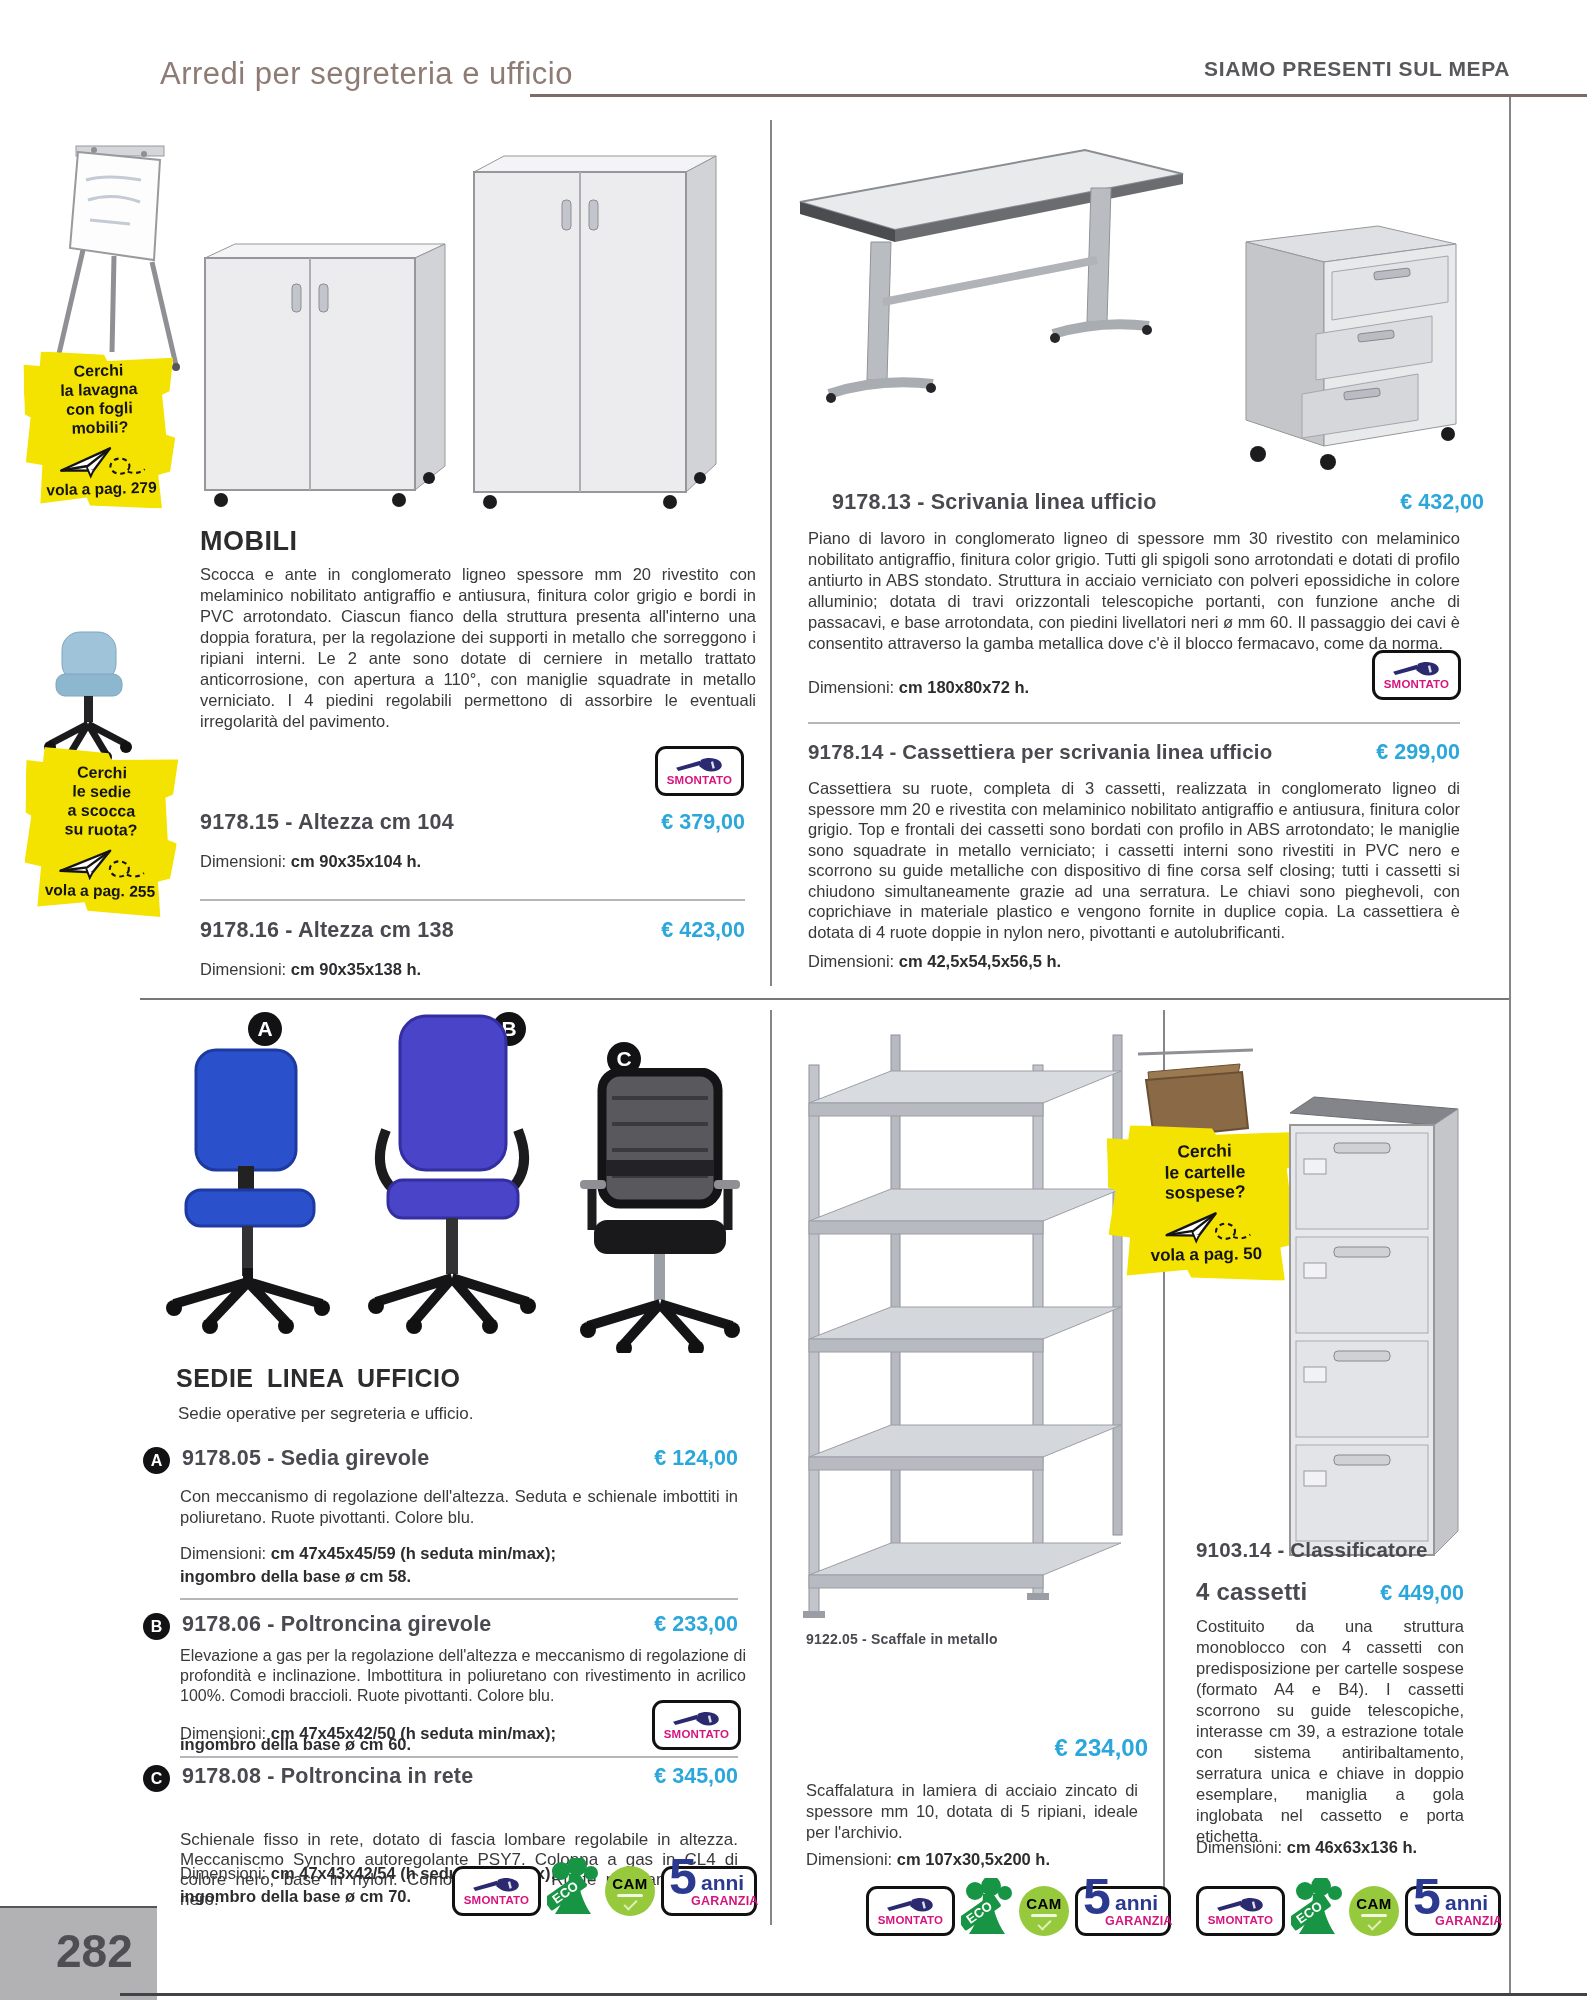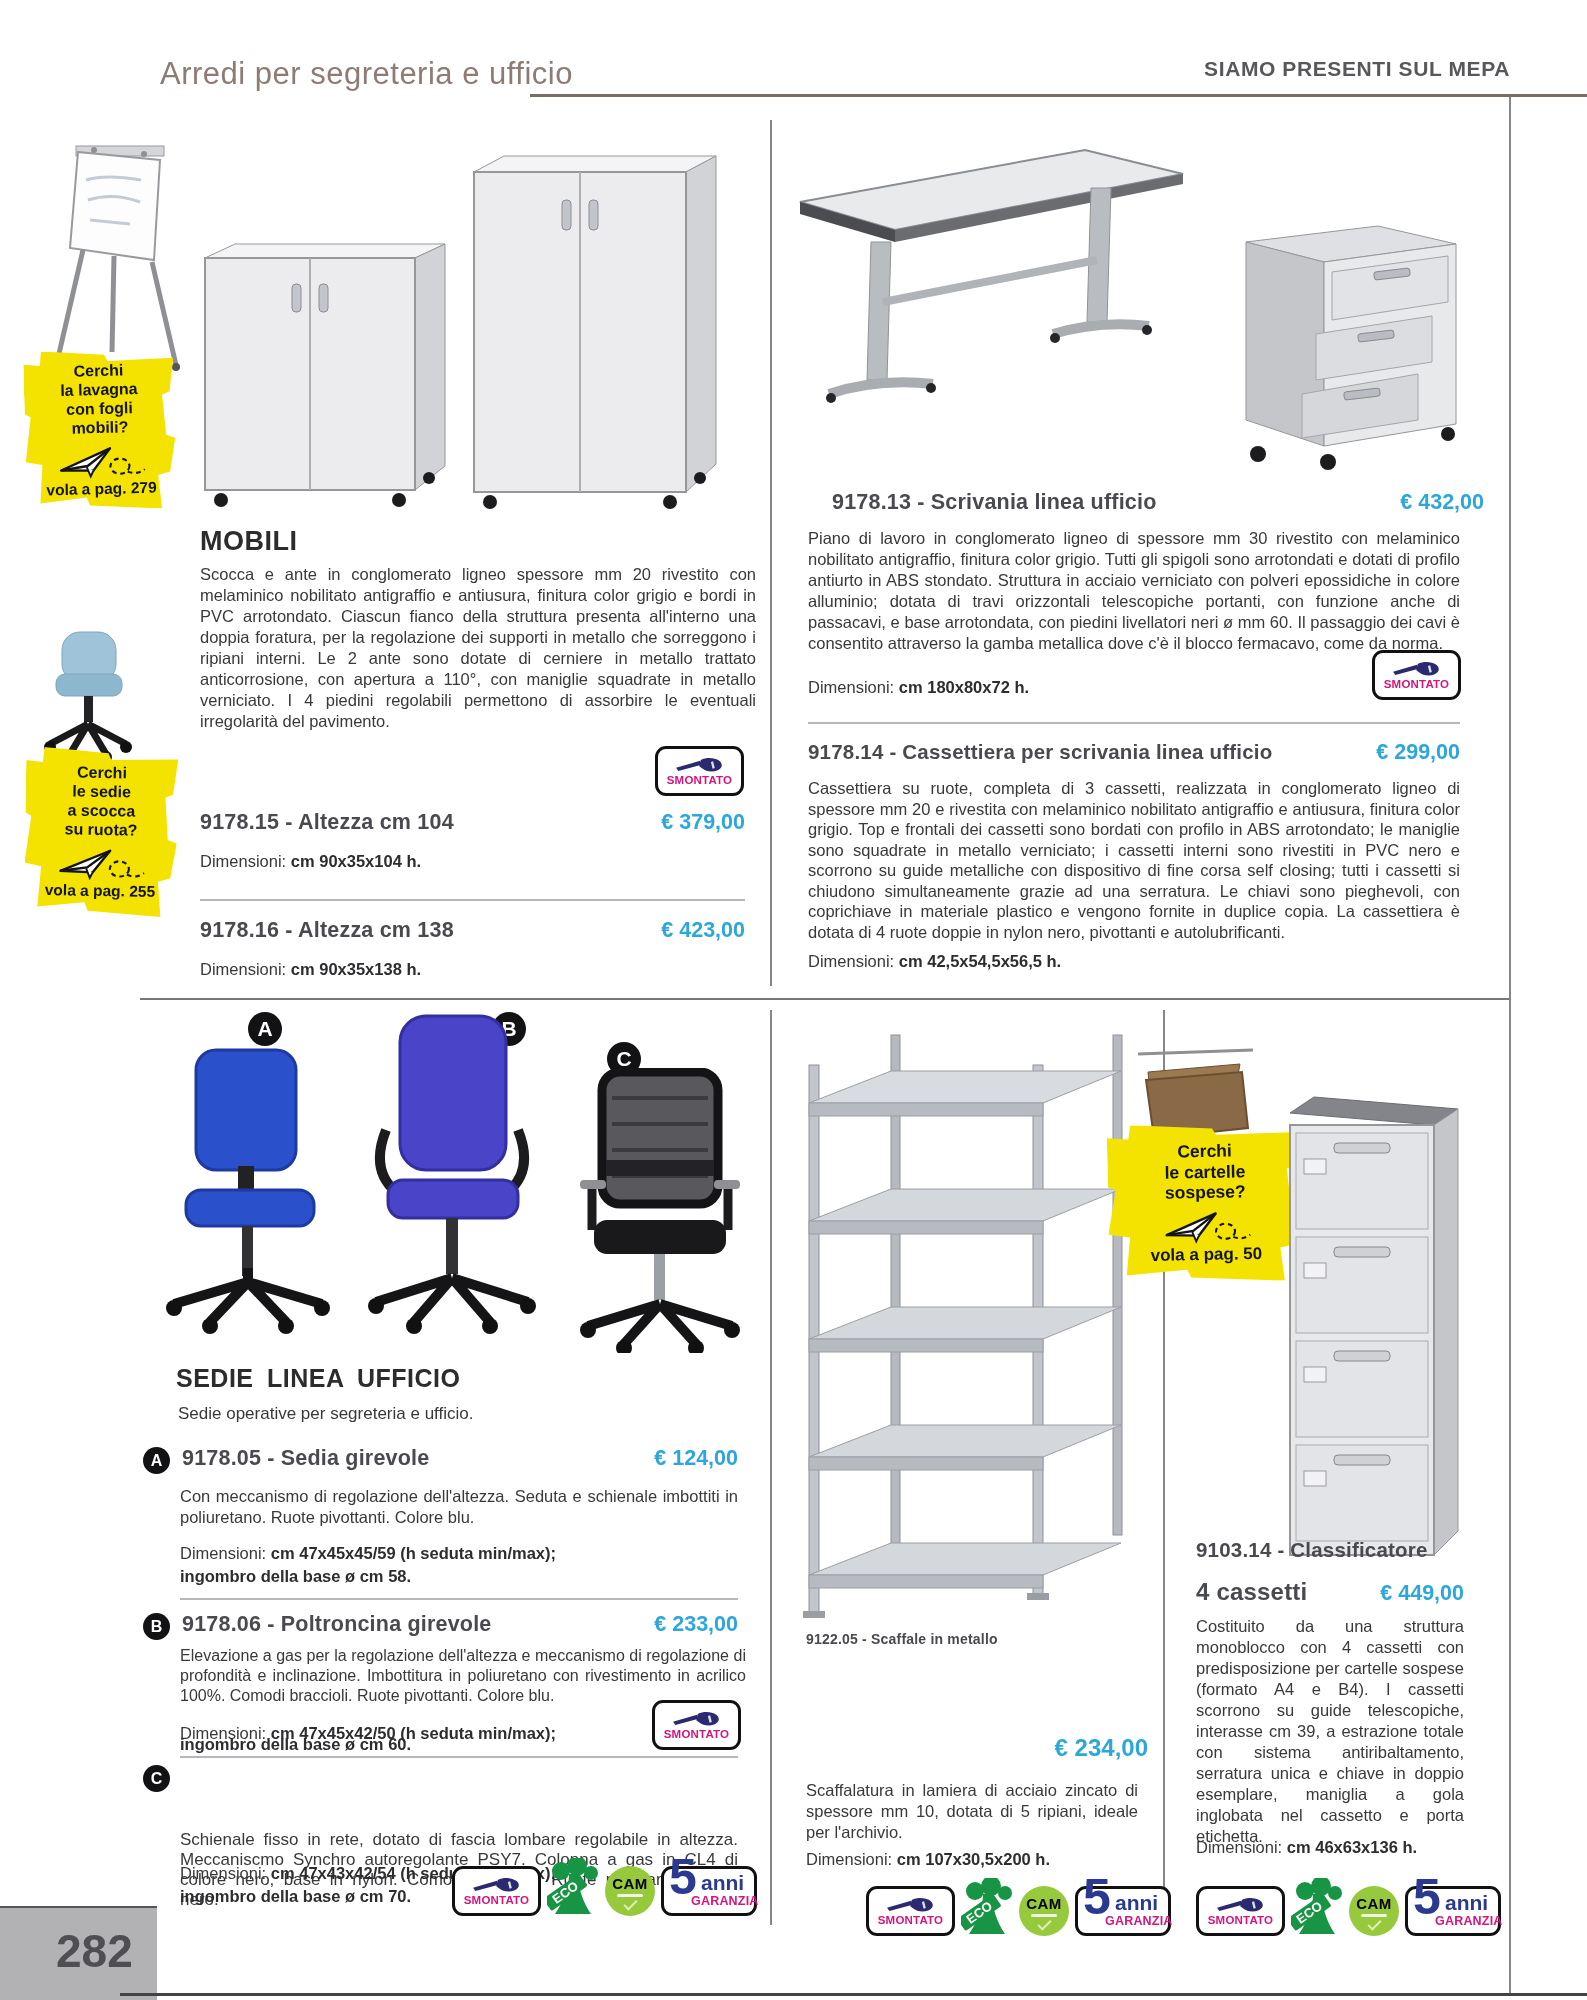--- a/index.html
+++ b/index.html
@@ -316,20 +316,24 @@
     <svg viewBox="0 0 64 22">
       <polygon points="1,14 32,5 34,10 4,18" fill="#2b2a70"></polygon>
       <path d="M33 4 c8 -4 18 -3 24 1 c5 4 4 10 -2 12 c-7 3 -15 2 -20 -2 l-4 -3 z" fill="#2b2a70"></path>
       <rect x="47" y="6" width="3" height="9" fill="#fff" opacity=".85" transform="rotate(-14 48 10)"></rect>
     </svg>
     <span class="lbl">SMONTATO</span>
   </div>
   <div class="abs hr" style="left:180px; top:1756px; width:558px;"></div>
 
   <div class="abs abc-sm" style="left:143px; top:1765px;">C</div>
+  <div class="abs item-row" style="left:182px; top:1764px; width:556px;">
+    <span class="item-title">9178.08 - Poltroncina in rete</span>
+    <span class="price">€ 345,00</span>
+  </div>
   <div class="abs body-txt" style="left:180px; top:1798px; width:558px; font-size:17px; line-height:20px;margin-top:32px;">Schienale fisso in rete, dotato di fascia lombare regolabile in altezza. Meccaniscmo Synchro autoregolante PSY7. Colonna a gas in CL4 di colore nero, base in nylon. Comodi braccioli. Ruote pivottanti. Colore nero.</div>
   <div class="abs dim" style="left:180px; top:1864px;">
     <span>Dimensioni:</span>
     <span class="dim-val">cm 47x43x42/54 (h seduta min/max);</span>
   </div>
   <div class="abs dim-bold" style="left:180px; top:1887px;">ingombro della base ø cm 70.</div>
 
   <div class="abs badge-row" style="left:452px; top:1858px;">
     <div class="b-smon">
       <svg viewBox="0 0 64 22">

